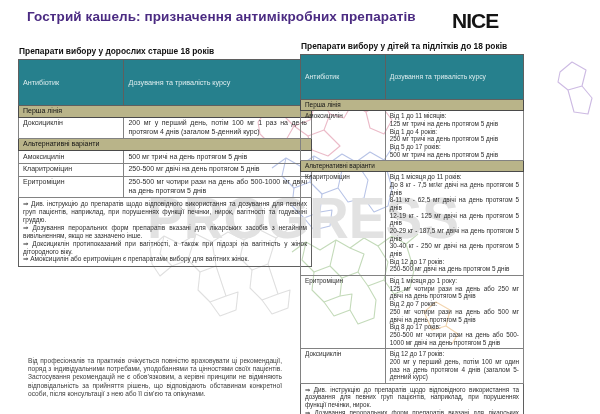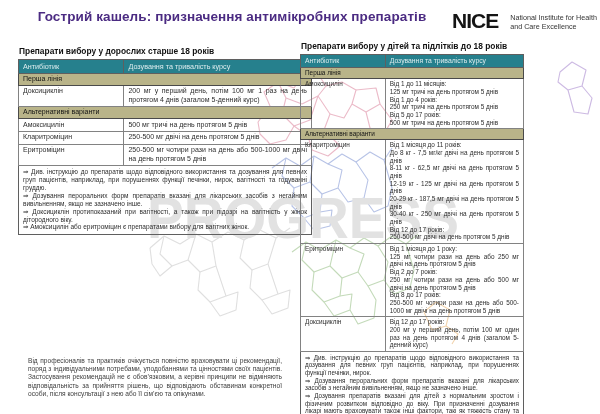--- a/index.html
+++ b/index.html
@@ -5,38 +5,38 @@
   html,body{margin:0;padding:0;background:#fff;}
   .page{
     position:relative;width:600px;height:414px;background:#ffffff;overflow:hidden;
     font-family:"Liberation Sans",sans-serif;color:#2e2e2e;
   }
   .watermark{position:absolute;left:0;top:0;z-index:0;pointer-events:none;}
 
   
   .doc-title{
     position:absolute;left:27px;top:9px;width:410px;
-    font-size:13.5px;font-weight:bold;color:#4b2b82;letter-spacing:0.1px;z-index:1;text-align:center;
+    font-size:13.5px;font-weight:bold;color:#4b2b82;letter-spacing:0.1px;z-index:1;
   }
   .nice-logo{position:absolute;left:452px;top:12px;display:flex;align-items:center;gap:12px;z-index:1;}
   .nice-word{font-size:21px;font-weight:bold;color:#141414;letter-spacing:-1px;line-height:0.9;}
   .nice-tagline{font-size:7.2px;color:#333;line-height:1.3;padding-top:1px;}
 
   
   .col{position:absolute;z-index:1;}
   .col-left{left:18px;top:46px;width:294px;}
   .col-right{left:300px;top:41px;width:224px;}
   .table-title{font-size:8.4px;font-weight:bold;color:#111;margin:0 0 3px 1px;}
 
   table.drug-table{width:100%;border-collapse:collapse;border:1px solid #5f5f5f;background:transparent;}
   .col-left table.drug-table{font-size:7px;line-height:1.25;}
   .col-right table.drug-table{font-size:6.4px;line-height:1.2;}
   .drug-table th{
     background:#26808d;color:#ddecee;font-weight:normal;text-align:left;
-    padding:2px 4px;border:1px solid #5f5f5f;
+    padding:18px 4px;border:1px solid #5f5f5f;
   }
   .col-left .drug-table th{font-size:7.2px;}
   .col-right .drug-table th{font-size:6.8px;}
   .drug-table td{border:1px solid #828282;padding:1.5px 4px;vertical-align:top;}
   tr.section-row td{
     background:#b9b489;color:#141414;border:1px solid #4a4a4a;padding:1px 4px;
   }
   td.dose{white-space:pre-line;text-align:justify;}
   tr.notes-row td{padding:2px 4px 3px 4px;border:1px solid #5f5f5f;}
   .col-left .note{font-size:6.5px;line-height:1.22;text-align:justify;}
@@ -103,24 +103,20 @@
         <path d="M424,312 L436,302 L450,310 L446,326 L432,330 Z"></path>
         <path d="M446,326 L458,334 L452,344"></path>
       </g>
     </g>
     <text x="303" y="238" text-anchor="middle" font-family="Liberation Sans, sans-serif" font-weight="bold" font-size="58" fill="#e2e2e2" textLength="312" lengthAdjust="spacingAndGlyphs">PROGRESS</text>
   </svg>
 
   <div class="doc-title">Гострий кашель: призначення антимікробних препаратів</div>
   <div class="nice-logo">
     <span class="nice-word">NICE</span>
-    <span class="nice-tagline">
-      <span>National Institute for Health</span><br>
-      <span>and Care Excellence</span>
-    </span>
   </div>
 
   <section class="col col-left">
     <h2 class="table-title">Препарати вибору у дорослих старше 18 років</h2>
     <table class="drug-table">
       <colgroup>
           <col style="width:36%">
           <col style="width:64%">
         </colgroup>
       <thead>

